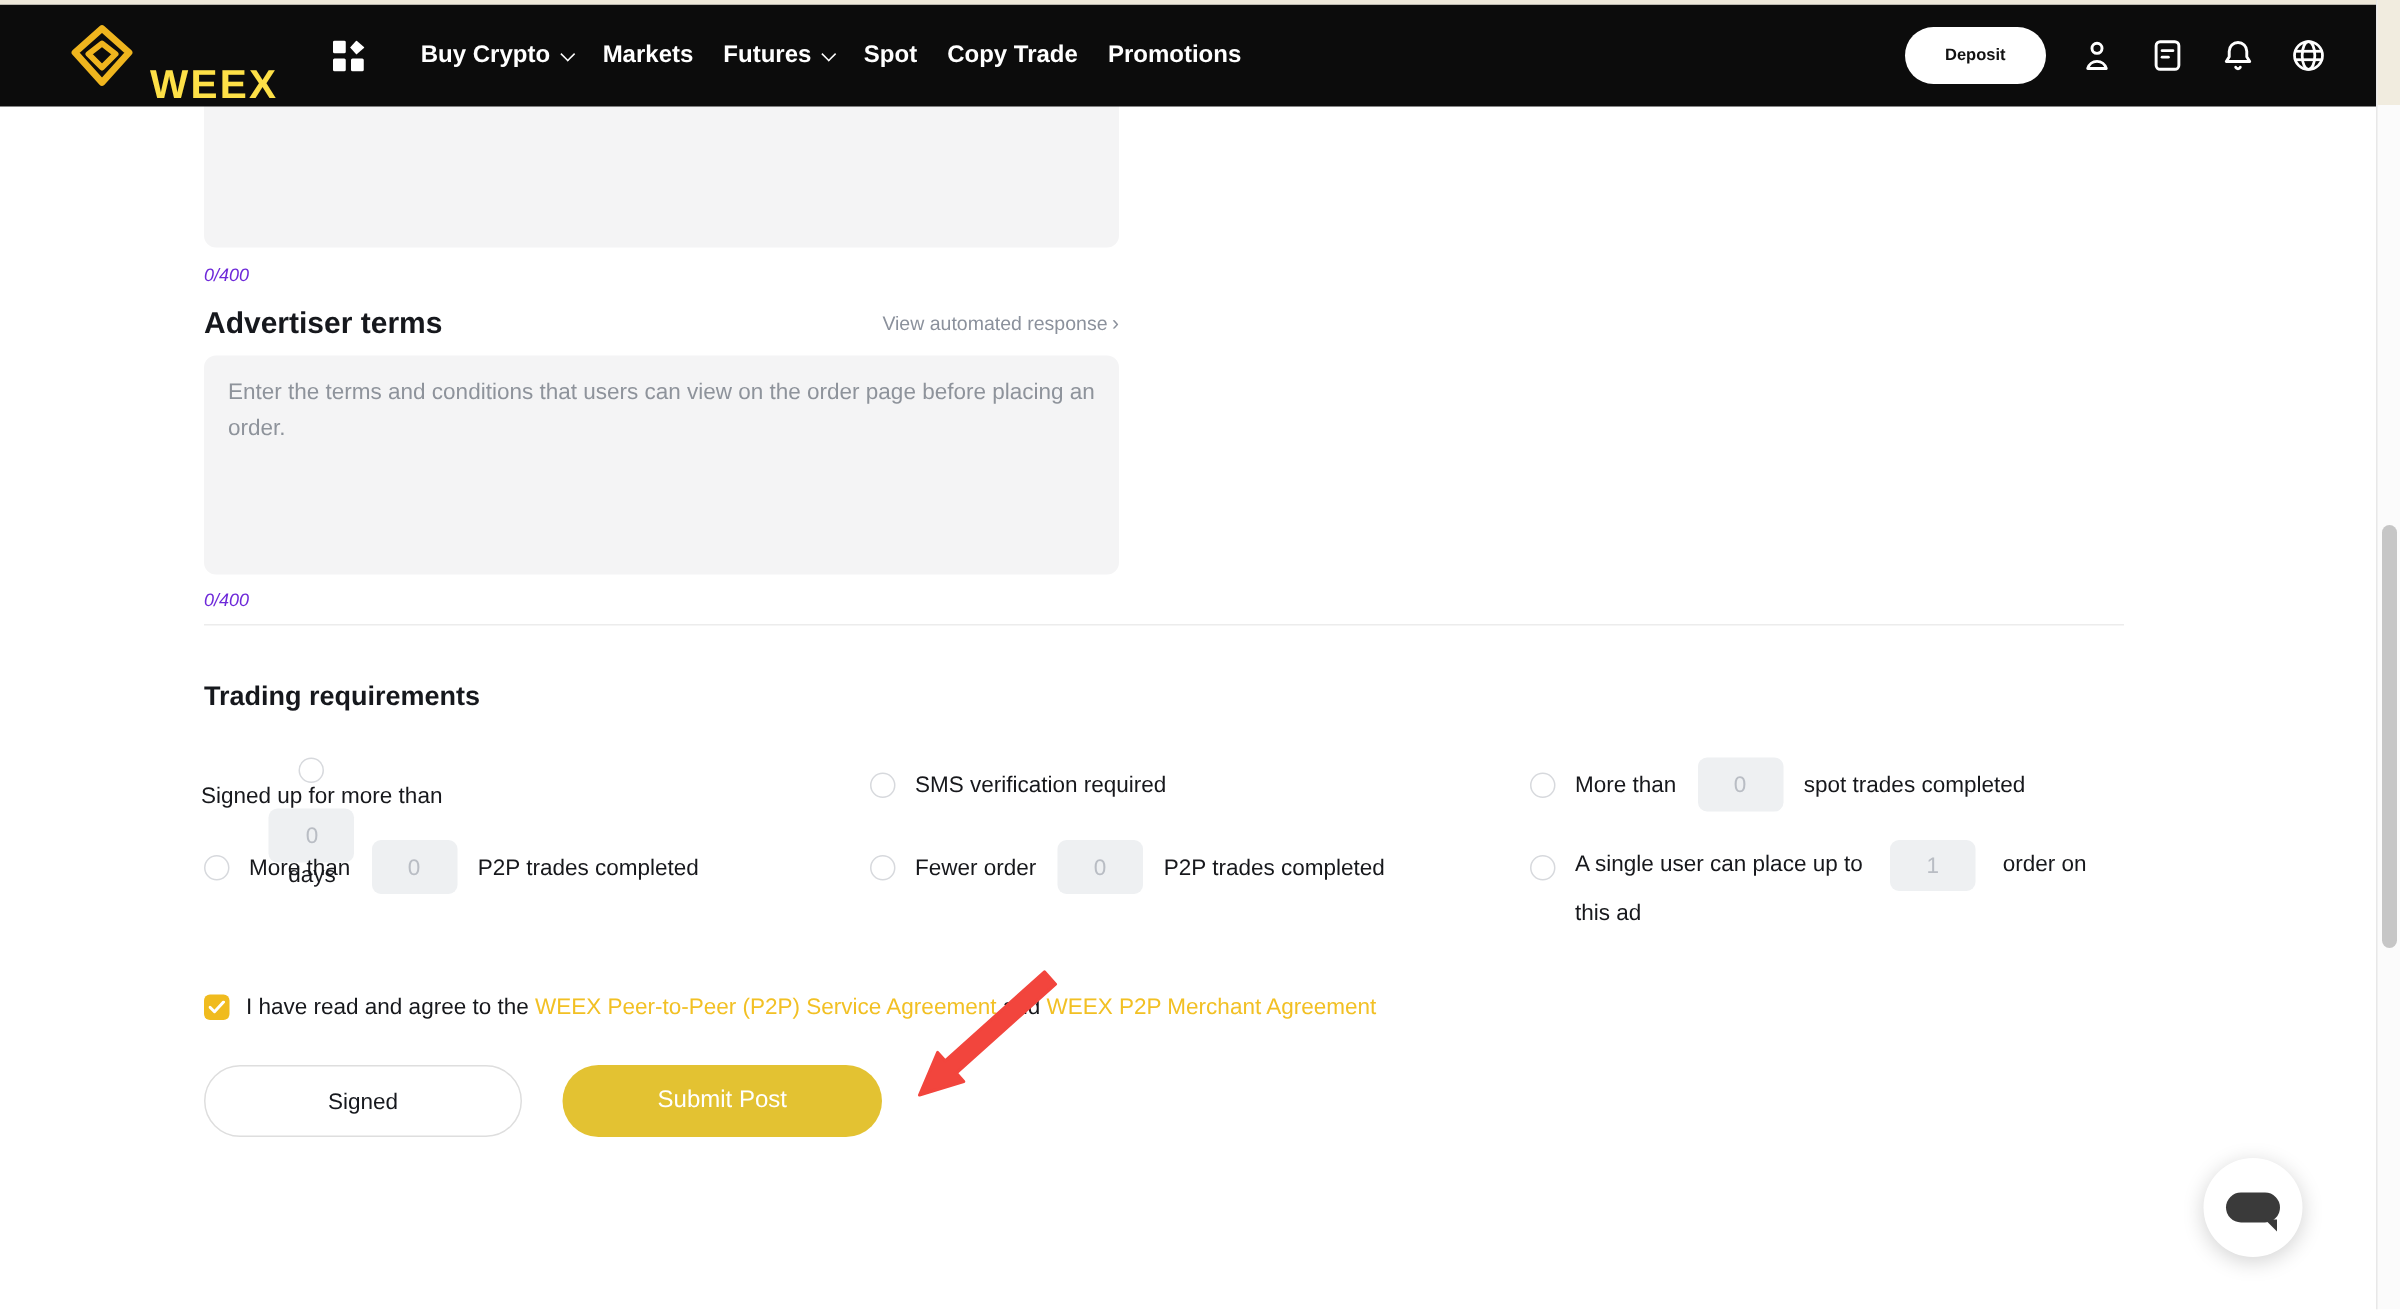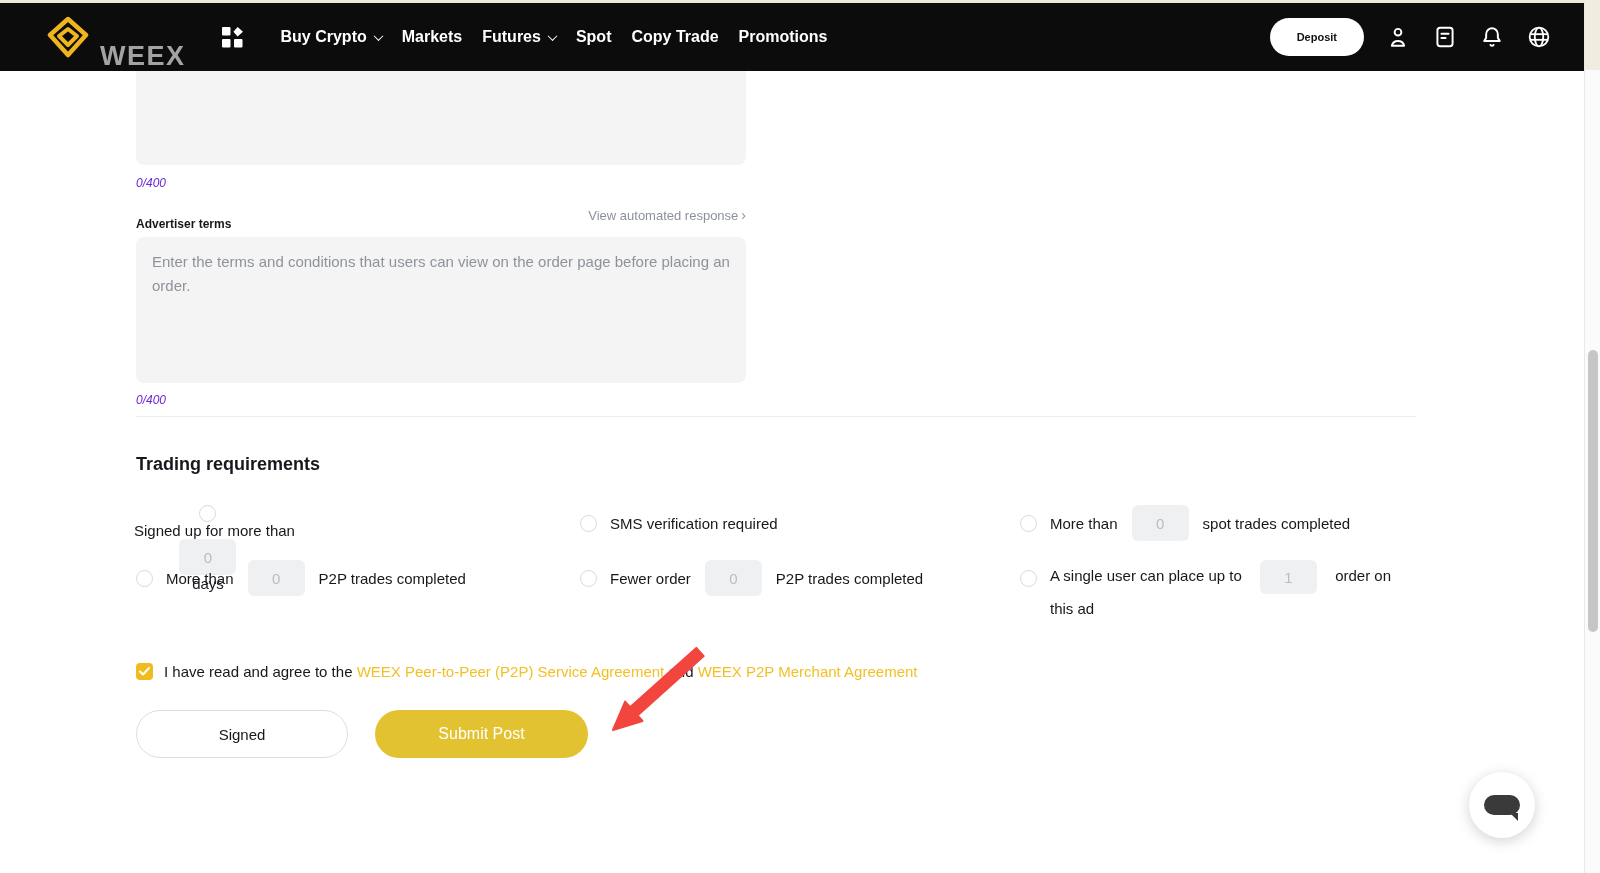--- a/index.html
+++ b/index.html
@@ -10,21 +10,21 @@
   }
   
   .topstrip { position:absolute; left:0; top:0; width:1600px; height:3px; background:#efe9da; z-index:25; }
 
   
   .nav {
     position:absolute; left:0; top:3px; width:1584px; height:68px;
     background:#0c0c0c; display:flex; align-items:center; z-index:20;
   }
   .logo { display:flex; align-items:center; margin-left:46px; cursor:pointer; }
-  .logo-text { color:#a3a3a3; font-size:27px; font-weight:800; letter-spacing:1.5px; margin-left:10px;margin-top:38px; }
+  .logo-text { color:#fde047; font-size:27px; font-weight:800; letter-spacing:1.5px; margin-left:10px;margin-top:38px; }
   .grid-icon { margin-left:36px; cursor:pointer; display:flex; }
   .nav-items { display:flex; align-items:center; margin-left:38px; gap:20px; }
   .nav-item { color:#fff; font-size:16px; font-weight:600; display:flex; align-items:center; gap:8px; cursor:pointer; white-space:nowrap; }
   .chev { width:7px; height:7px; border-right:1.8px solid #fff; border-bottom:1.8px solid #fff; transform:rotate(45deg) translate(-1px,-1px); display:inline-block; }
   .nav-right { margin-left:auto; display:flex; align-items:center; gap:21px; margin-right:32px; }
   .deposit-btn { background:#fff; color:#111; font-size:11px; font-weight:600; border:none; border-radius:24px; padding:13px 27px; cursor:pointer; font-family:inherit; }
   .nav-icon { display:flex; cursor:pointer; }
 
   
   .ta-box { position:absolute; background:#f4f4f5; border-radius:8px; }
@@ -33,21 +33,21 @@
   #ta2 { left:136px; top:237px; width:610px; height:146px; }
   #ta2 textarea {
     width:100%; height:100%; background:transparent; border:none; resize:none; outline:none;
     padding:13px 16px; font-family:inherit; font-size:15px; line-height:24px; color:#333;
   }
   #ta2 textarea::placeholder { color:#8e939b; opacity:1; }
   .counter { position:absolute; left:136px; width:610px; text-align:left; font-size:12px; color:#6d28d9;font-style:italic; }
   #counter1 { top:176px; }
   #counter2 { top:393px; }
   .section-h2 { position:absolute; left:136px; font-weight:700; color:#16181d; }
-  #adv-h { top:217px; font-size:12px; }
+  #adv-h { top:205px; font-size:20px; }
   #auto-link { position:absolute; left:136px; top:207px; width:610px; text-align:right; font-size:13px; color:#8b919c; cursor:pointer; }
   #auto-link .lnk-chev { margin-left:3px; font-size:14px; }
   .divider { position:absolute; left:136px; top:416px; width:1280px; height:1px; background:#ececec; }
   #trading-h { top:454px; font-size:18px; }
 
   
   .req { position:absolute; display:flex; align-items:center; }
   .req.top-align { align-items:flex-start; }
   .radio { width:17px; height:17px; border:1px solid #d7d9dd; border-radius:50%; background:#fff; flex:none; cursor:pointer; }
   .req .lbl { font-size:15px; font-weight:500; color:#17181c; margin-left:13px; }

